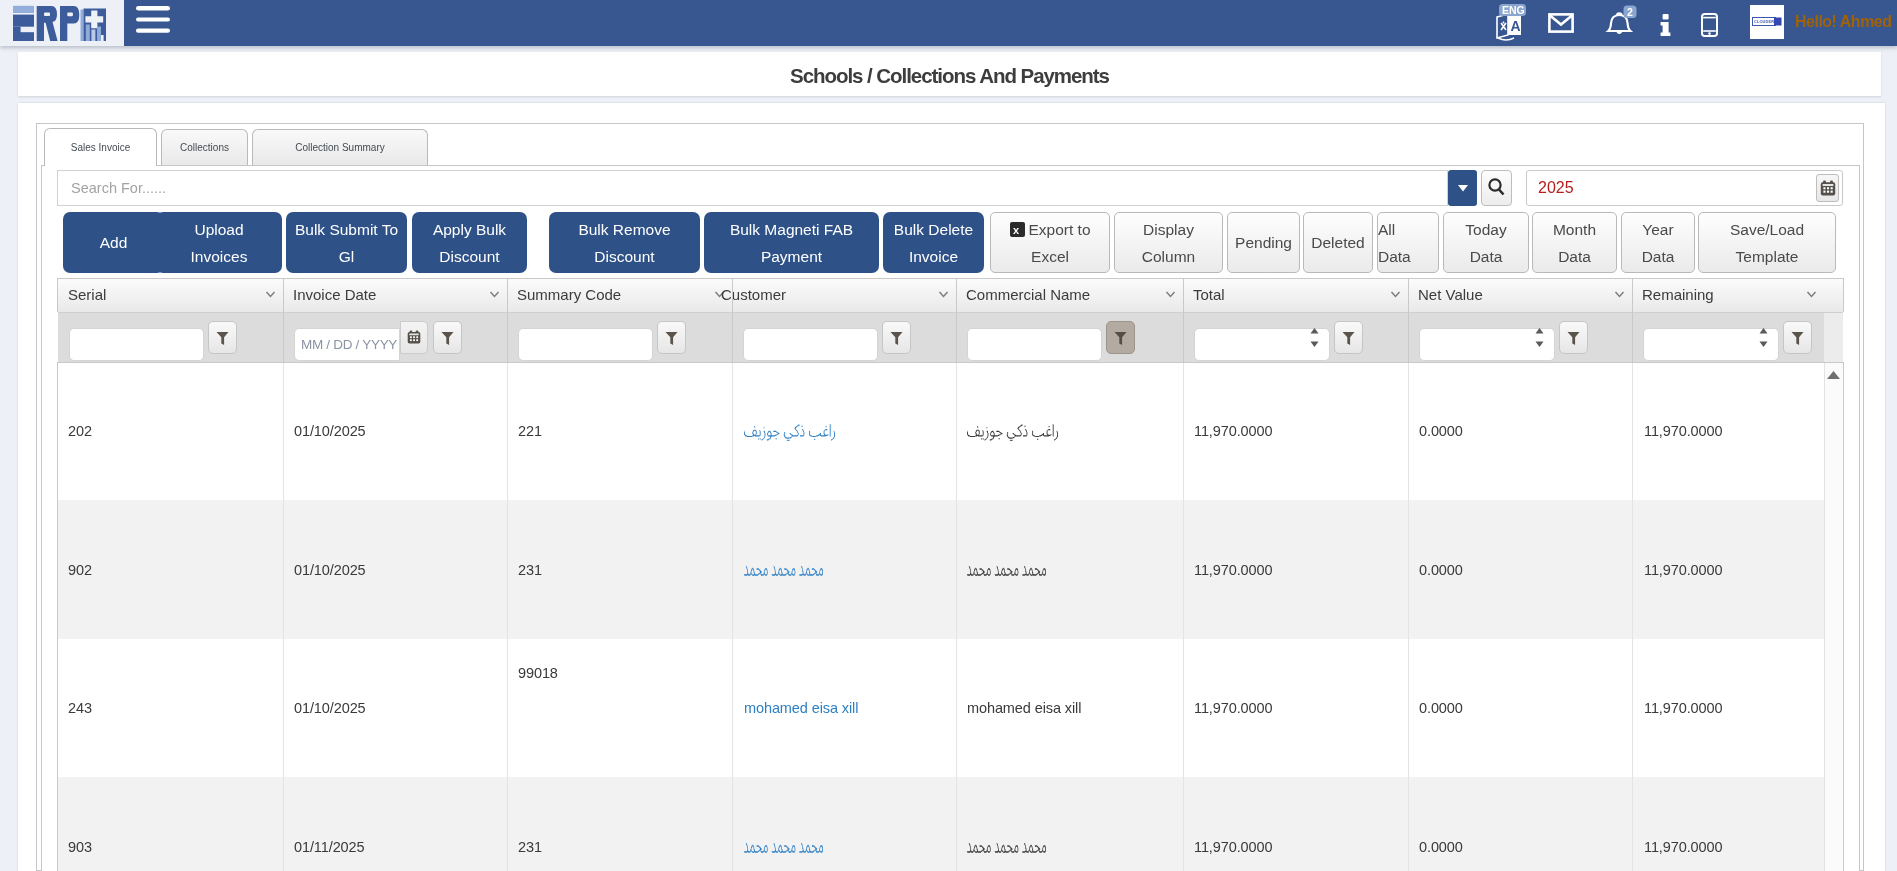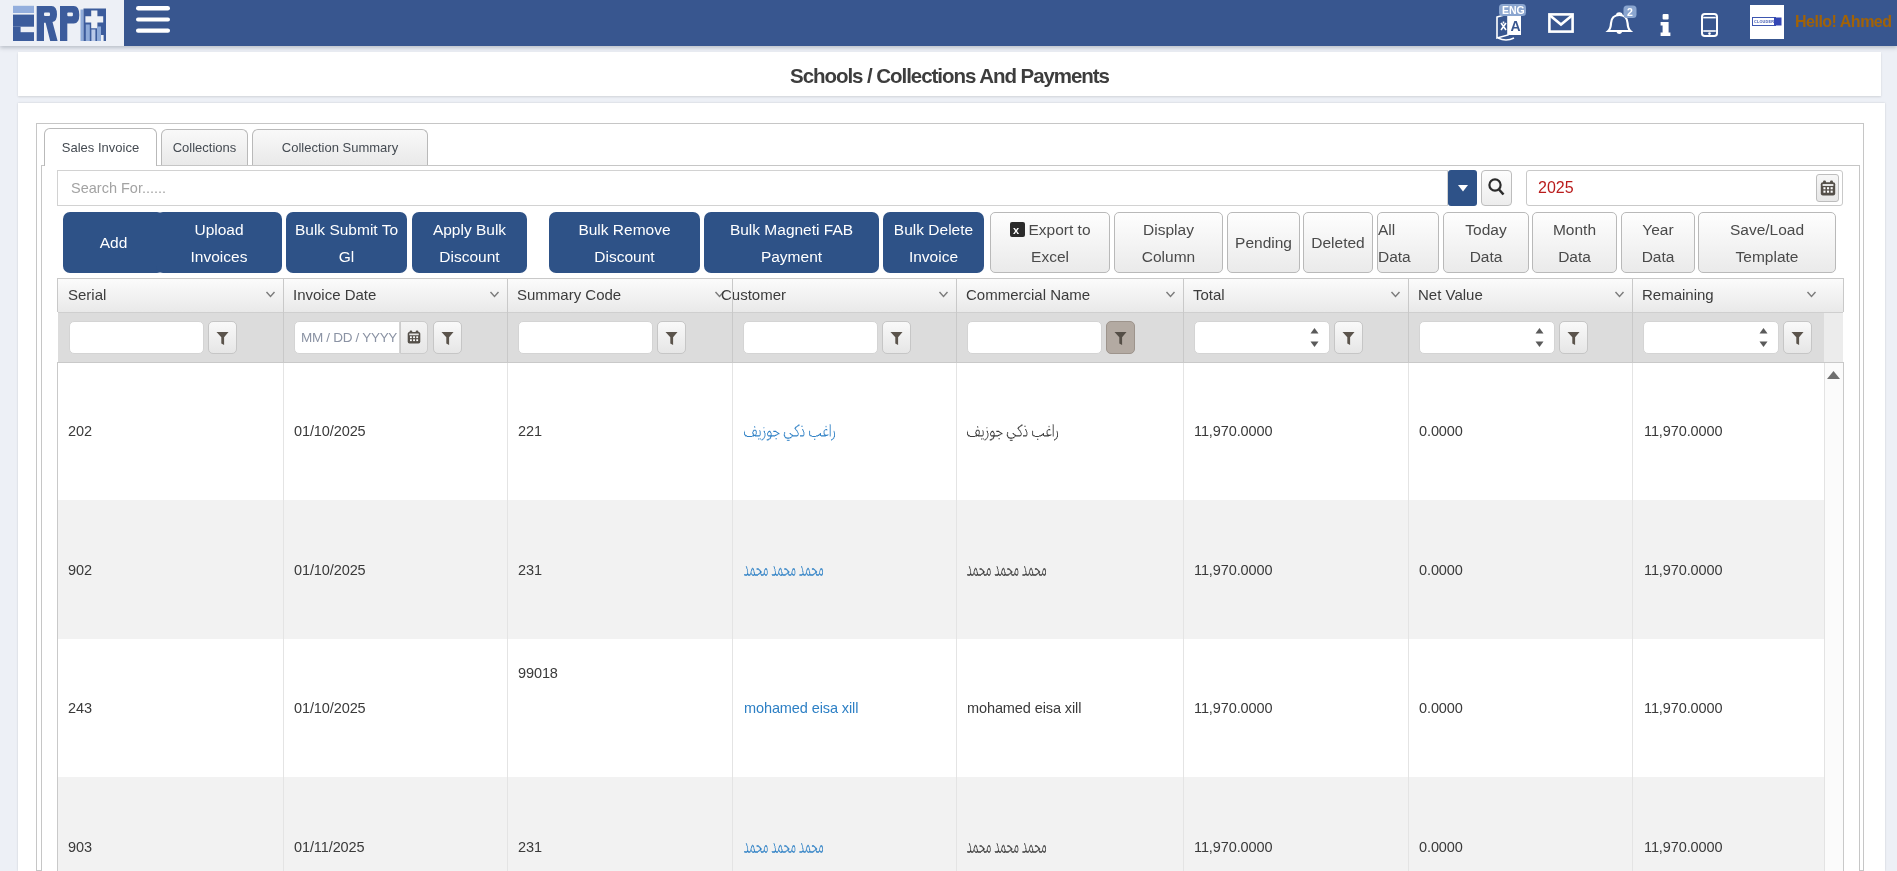--- a/index.html
+++ b/index.html
@@ -7,21 +7,21 @@
 .abs{position:absolute}
 .topbar{left:0;top:0;width:1897px;height:46px;background:#38568f;box-shadow:0 2px 4px rgba(40,50,70,.25)}
 .logoarea{left:0;top:0;width:124px;height:46px;background:#edf0f6}
 .titlebar{left:18px;top:52px;width:1863px;height:44px;background:#fff;
  box-shadow:0 1px 2px rgba(0,0,0,.12)}
 .titlebar div{text-align:center;line-height:48px;font-size:20.5px;font-weight:bold;color:#3d3d3d;letter-spacing:-1.05px}
 .mainpanel{left:18px;top:103px;width:1867px;height:768px;background:#fff;box-shadow:0 0 2px rgba(0,0,0,.15)}
 .tabwrap{left:36px;top:123px;width:1828px;height:748px;border:1px solid #c6c6c6;background:#fff}
 .panelbox{left:41px;top:165px;width:1819px;height:706px;border:1px solid #c6c6c6;border-bottom:none;background:#fff}
 .tab{z-index:3;height:38px;background:#fff;border:1px solid #b9b9b9;border-bottom:none;
- border-radius:6px 6px 0 0;font-size:13px;color:#454b52;text-align:center;line-height:37px}
+ border-radius:6px 6px 0 0;font-size:10px;color:#454b52;text-align:center;line-height:37px}
 .tab.on{background:#fff}
 .tab.off{height:36px;background:linear-gradient(#f9f9f9,#e9e9e9);line-height:35px}
 .srch{left:57px;top:170px;width:1391px;height:36px;border:1px solid #d2d2d2;background:#fff;
  font-size:14.5px;color:#a3a3a3;line-height:34px;padding-left:13px}
 .ddbtn{left:1448px;top:170px;width:29px;height:36px;background:#2e5288;border-radius:3px}
 .sbtn{left:1481px;top:170px;width:31px;height:36px;background:linear-gradient(#fdfdfd,#ececec);
  border:1px solid #bdbdbd;border-radius:4px}
 .yrbox{left:1526px;top:170px;width:317px;height:36px;border:1px solid #c9c9c9;background:#fff;border-radius:3px;
  font-size:16px;color:#b91c1c;line-height:34px;padding-left:11px}
 .calbtn{left:1816px;top:174px;width:23px;height:28px;background:linear-gradient(#f6f6f6,#e7e7e7);
@@ -30,21 +30,21 @@
  display:flex;align-items:center;justify-content:center;text-align:center;line-height:27px;font-weight:normal}
 .lbtn{top:212px;height:61px;border-radius:5px;background:linear-gradient(#fefefe,#eaeaea);
  border:1px solid #b9b9b9;color:#4a4a4a;font-size:15.5px;display:flex;align-items:center;
  justify-content:center;text-align:center;line-height:27px}
 .thead{left:57px;top:278px;width:1787px;height:34px;background:linear-gradient(#fbfbfb,#e9e9e9);
  border:1px solid #c9c9c9;border-bottom:none}
 .hcell{top:278px;height:33px;font-size:15px;color:#3c3c3c;line-height:34px}
 .chev{top:289px;width:11px;height:11px}
 .frow{left:58px;top:312px;width:1766px;height:50px;background:#dcdcdc;border-top:1px solid #cfcfcf}
 .fgut{left:1824px;top:312px;width:19px;height:50px;background:#ececec;border-top:1px solid #cfcfcf}
-.fin{top:321px;height:33px;background:#fff;border-radius:5px;border:1px solid #d4d4d4}
+.fin{top:328px;height:33px;background:#fff;border-radius:5px;border:1px solid #d4d4d4}
 .fbtn{top:321px;width:29px;height:33px;border-radius:5px;border:1px solid #c6c6c6;
  background:linear-gradient(#f9f9f9,#e6e6e6)}
 .fbtn.on{background:#b3aaa2;border-color:#9d948c}
 .tbody{left:57px;top:362px;width:1787px;height:509px;background:#fff;border-left:1px solid #c9c9c9;
  border-right:1px solid #c9c9c9;border-top:1px solid #c9c9c9}
 .row{left:58px;width:1766px;height:139px}
 .gray{background:#f2f2f2}
 .gutter{left:1824px;top:363px;width:19px;height:508px;background:#fbfbfb;border-left:1px solid #e3e3e3}
 .cell{font-size:14.5px;color:#3a3a3a;white-space:nowrap;letter-spacing:-.1px}
 .lnk{color:#2e80c5}

